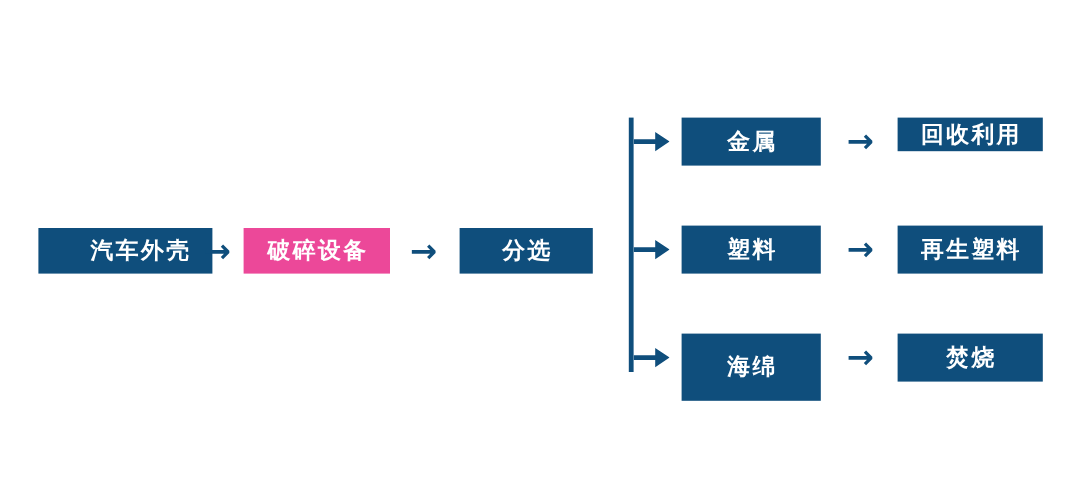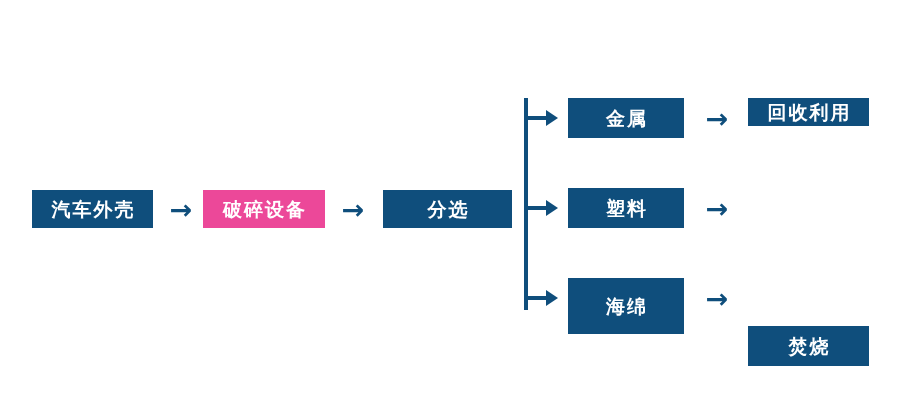--- a/index.html
+++ b/index.html
@@ -54,37 +54,37 @@
   .branch {
     position: absolute;
   }
   .branch svg { display: block; }
 </style>
 </head>
 <body>
 
 <div id="canvas">
 
-  <div class="node blue" style="left:32px; top:190px; width:121px; height:38px;">
+  <div class="node blue" style="left:32px; top:190px; width:121px; height:38px;padding-left:24px;">
     <span>汽车外壳</span>
   </div>
 
   <div class="arrow" style="left:166px; top:196px; width:30px; height:26px;">
     <span>→</span>
   </div>
 
   <div class="node red" style="left:203px; top:190px; width:122px; height:38px;">
     <span>破碎设备</span>
   </div>
 
   <div class="arrow" style="left:338px; top:196px; width:30px; height:26px;">
     <span>→</span>
   </div>
 
-  <div class="node blue" style="left:383px; top:190px; width:129px; height:38px;">
+  <div class="node blue" style="left:383px; top:190px; width:111px; height:38px;">
     <span>分选</span>
   </div>
 
   <div class="vline" style="left:524px; top:98px; width:4px; height:212px;"></div>
 
   <div class="branch" style="left:528px; top:107px;">
     <svg width="30" height="22" viewBox="0 0 30 22">
       <path d="M0 9 H18 V3 L30 11 L18 19 V13 H0 Z" fill="#0f4e7c"></path>
     </svg>
   </div>
@@ -108,32 +108,35 @@
   </div>
 
   <div class="node blue" style="left:568px; top:188px; width:116px; height:40px;text-align:center;">
     <span>塑料</span>
   </div>
 
   <div class="arrow" style="left:700px; top:195px; width:34px; height:26px;">
     <span>→</span>
   </div>
 
+  <div class="node blue" style="left:748px; top:188px; width:121px; height:40px;">
+    <span>再生塑料</span>
+  </div>
 
   <div class="branch" style="left:528px; top:287px;">
     <svg width="30" height="22" viewBox="0 0 30 22">
       <path d="M0 9 H18 V3 L30 11 L18 19 V13 H0 Z" fill="#0f4e7c"></path>
     </svg>
   </div>
 
   <div class="node blue" style="left:568px; top:278px; width:116px; height:56px;">
     <span>海绵</span>
   </div>
 
   <div class="arrow" style="left:700px; top:285px; width:34px; height:26px;">
     <span>→</span>
   </div>
 
-  <div class="node blue" style="left:748px; top:278px; width:121px; height:40px;margin-top:48px;">
+  <div class="node blue" style="left:748px; top:278px; width:121px; height:40px;">
     <span>焚烧</span>
   </div>
 
 </div>
 
 </body></html>

